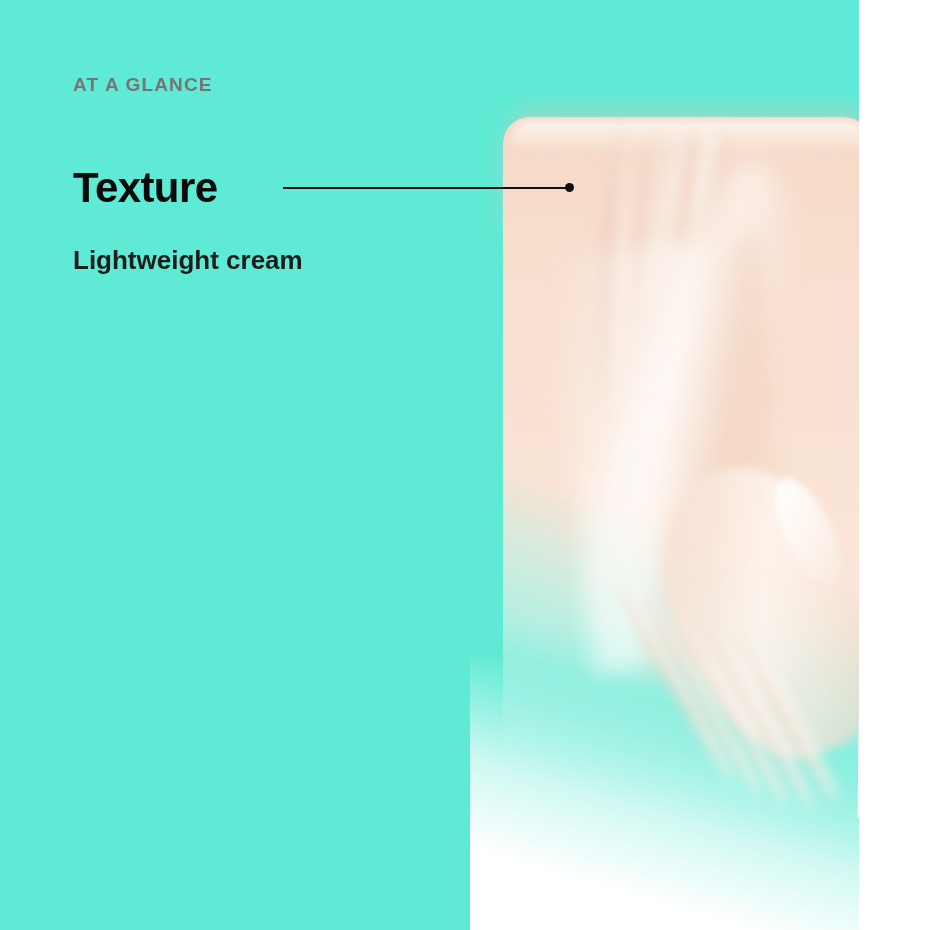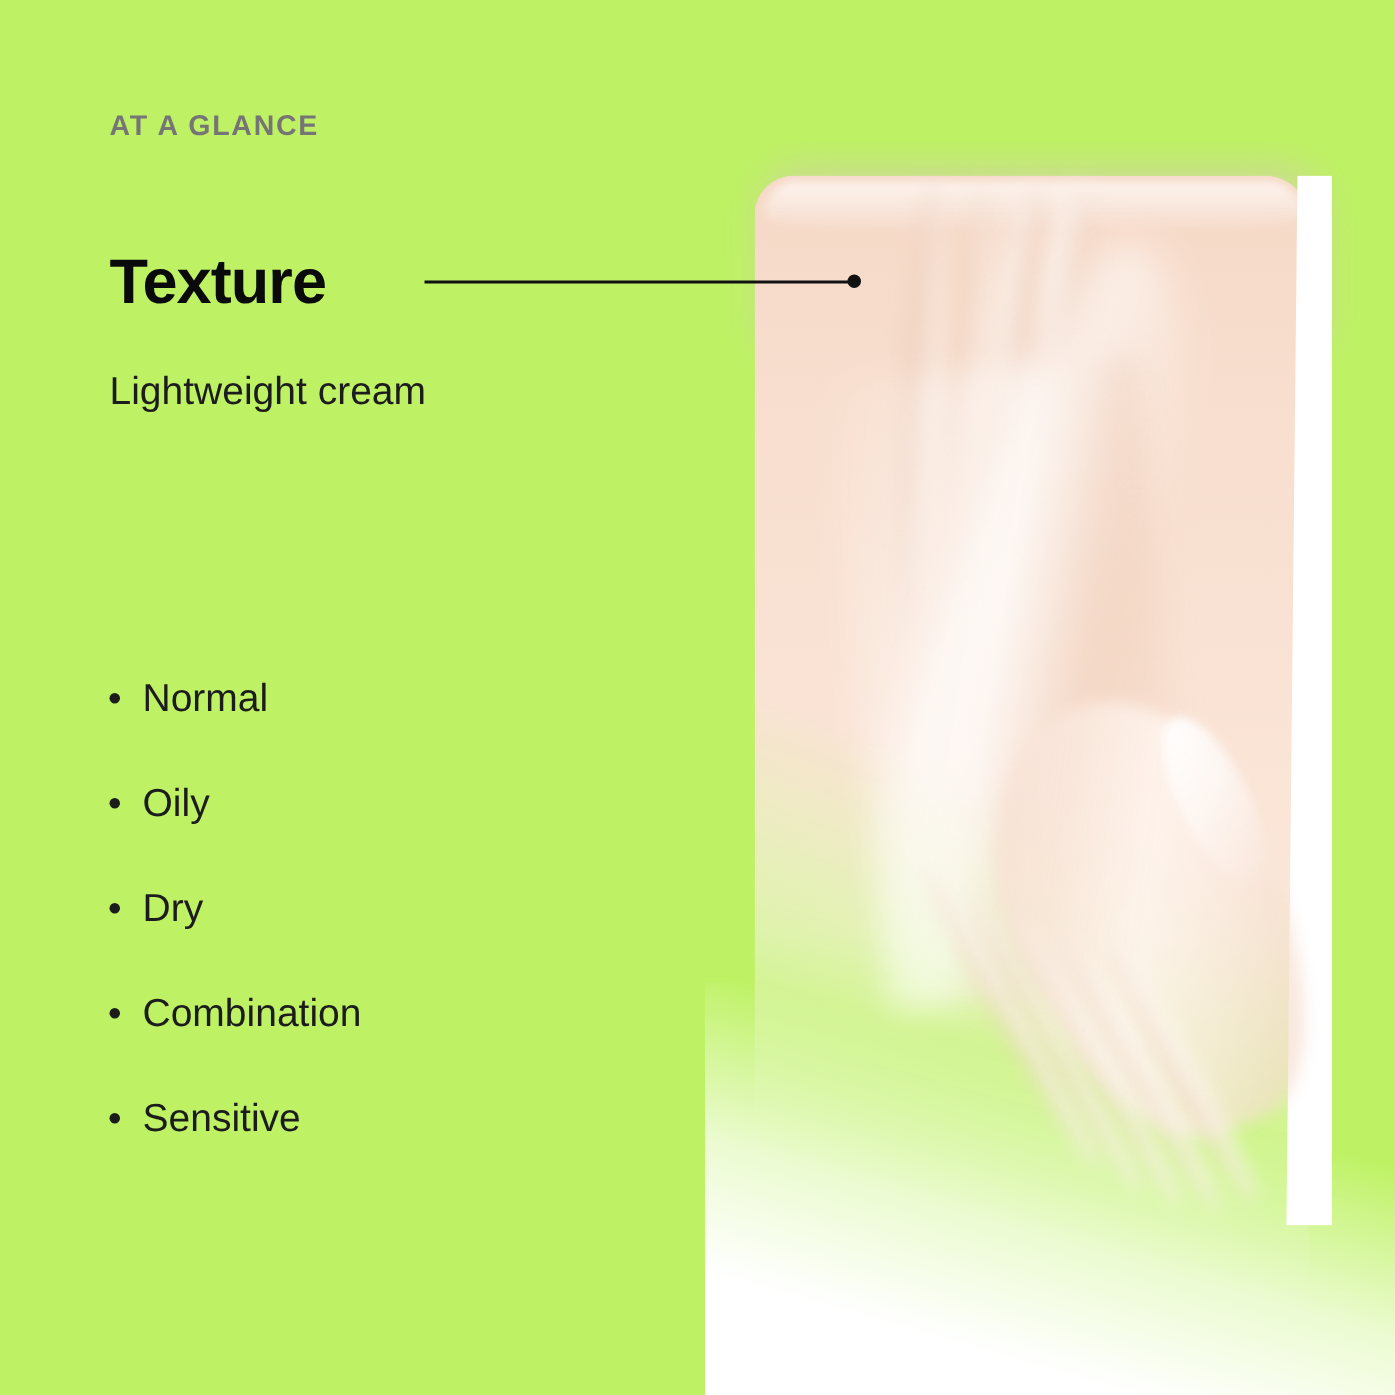--- a/index.html
+++ b/index.html
@@ -6,23 +6,23 @@
     margin: 0;
     padding: 0;
     background: #ffffff;
   }
   body {
     font-family: "Liberation Sans", sans-serif;
     -webkit-font-smoothing: antialiased;
   }
   #page {
     position: relative;
-    width: 930px;
+    width: 859px;
     height: 930px;
-    background: #bef264;
+    background: #5eead4;
     overflow: hidden;
     text-align: right;
   }
 
   
   .swatch-stage {
     position: absolute;
     left: 470px;
     top: 95px;
     width: 460px;
@@ -166,21 +166,21 @@
     color: #0a0a0a;
     white-space: nowrap;
   }
   #heading-texture { top: 164px; }
   #heading-skin-type { top: 354px; }
   .subtext {
     position: absolute;
     left: 73px;
     top: 245px;
     font-size: 26px;
-    font-weight: normal;
+    font-weight: bold;
     color: #1c1c1c;
     white-space: nowrap;
   }
   .leader {
     position: absolute;
     left: 283px;
     top: 187px;
     width: 288px;
     height: 2px;
     background: #111111;
@@ -248,36 +248,14 @@
   <div class="eyebrow">AT A GLANCE</div>
 
   <div class="heading" id="heading-texture">Texture</div>
 
   <div class="leader"></div>
   <div class="leader-dot"></div>
 
   <div class="subtext">Lightweight cream</div>
 
 
-  <ul class="bullet-list">
-    <li>
-      <span class="bullet-dot"></span>
-      <span>Normal</span>
-    </li>
-    <li>
-      <span class="bullet-dot"></span>
-      <span>Oily</span>
-    </li>
-    <li>
-      <span class="bullet-dot"></span>
-      <span>Dry</span>
-    </li>
-    <li>
-      <span class="bullet-dot"></span>
-      <span>Combination</span>
-    </li>
-    <li>
-      <span class="bullet-dot"></span>
-      <span>Sensitive</span>
-    </li>
-  </ul>
 
 </div>
 
 </body></html>

